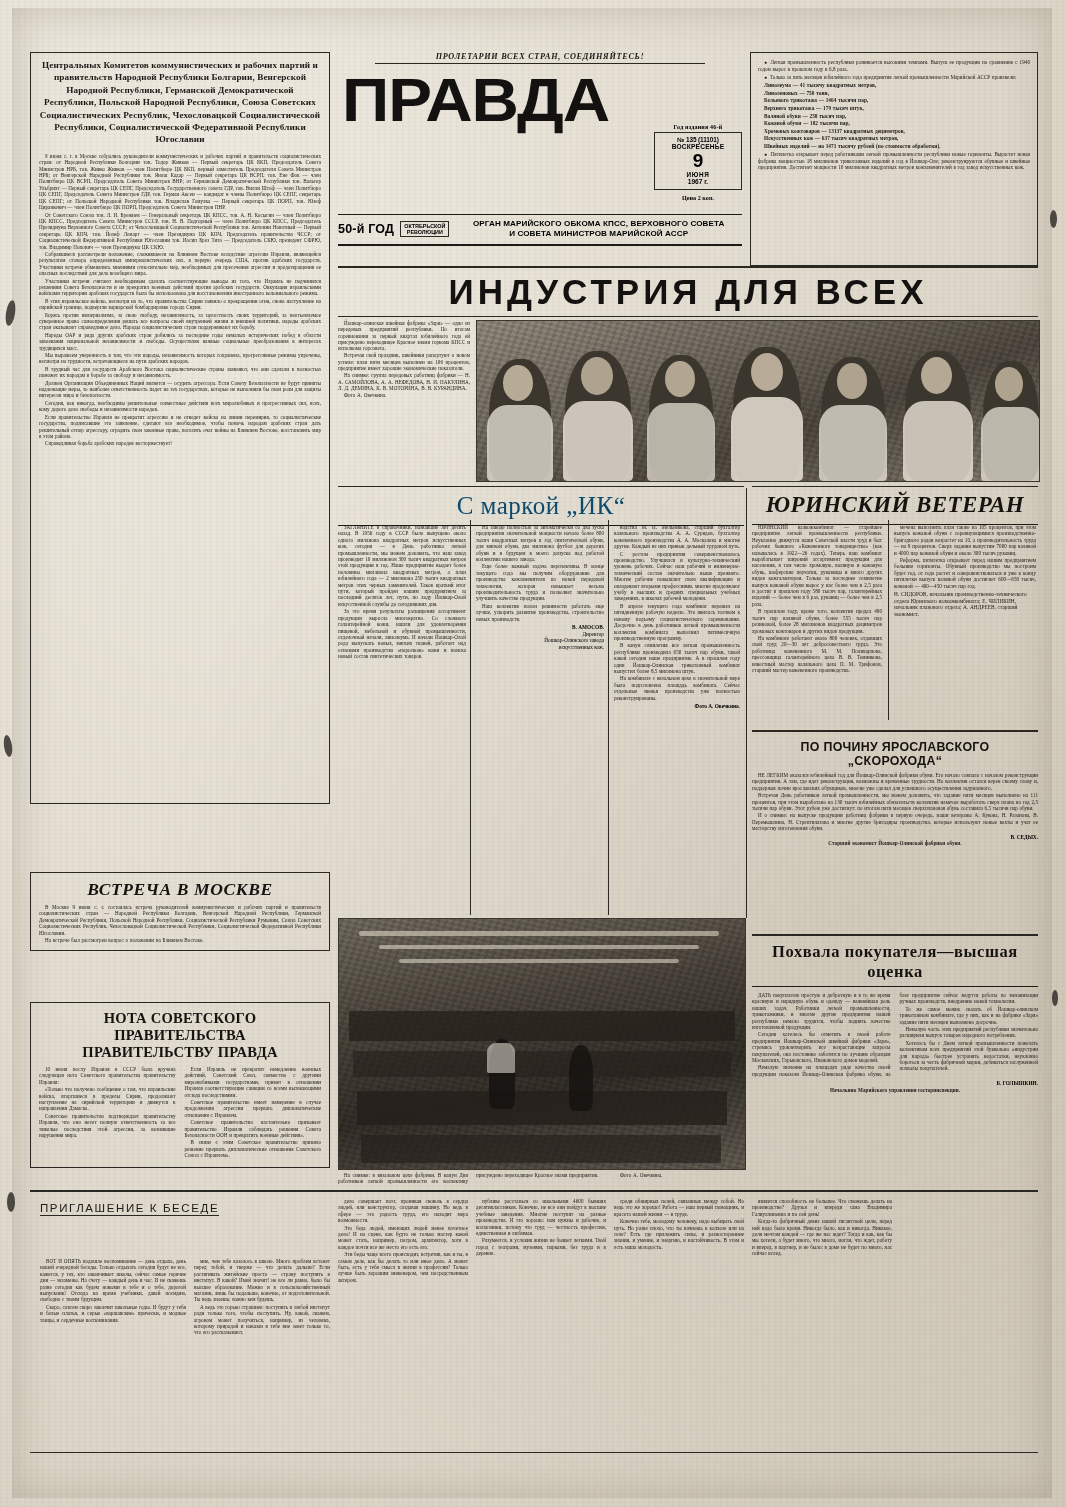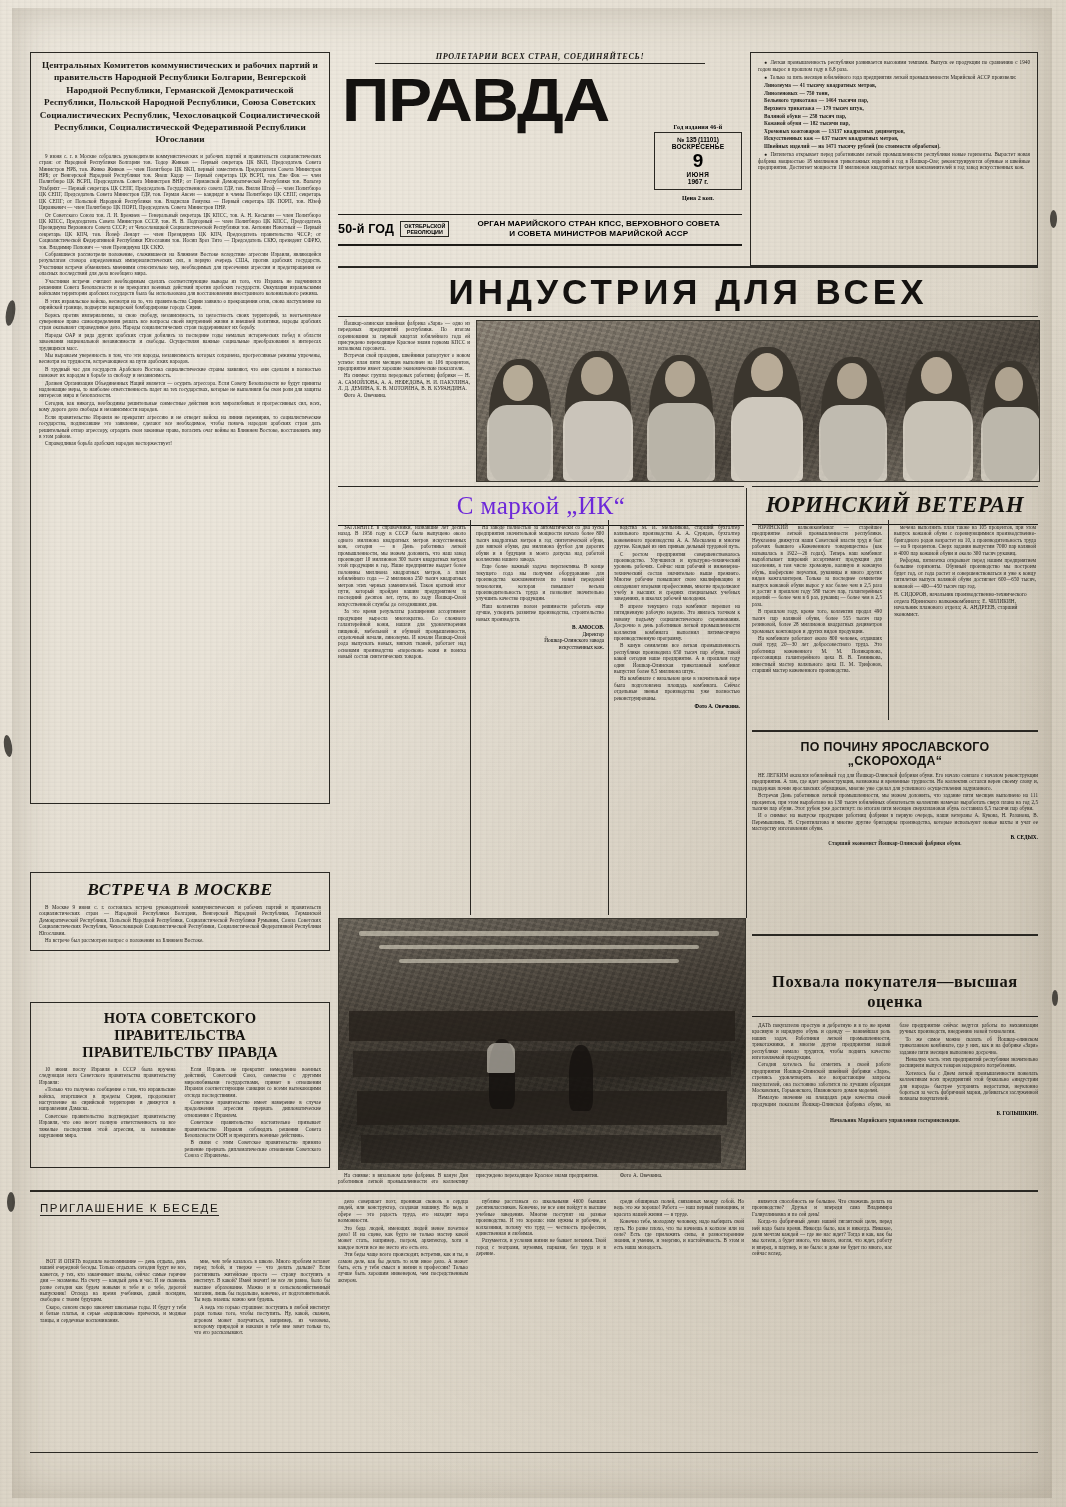--- a/index.html
+++ b/index.html
@@ -150,21 +150,21 @@
 
   
   .col{position:absolute;box-sizing:border-box;}
   .sig{text-align:right;font-weight:bold;font-size:5.3px;line-height:6.6px;margin-top:2px;}
   .sig .role{font-weight:normal;font-style:normal;}
   .capt{font-size:5.1px;line-height:6.3px;text-align:justify;}
 
   
   .h-ik{
     font-family:"Liberation Serif",serif;font-size:25px;font-weight:normal;
-    letter-spacing:.5px;text-align:center;color:#6d28d9;
+    letter-spacing:.5px;text-align:center;color:#0c4a6e;
   }
   .h-vet{
     font-family:"Liberation Serif",serif;font-style:italic;font-weight:bold;
     font-size:23px;letter-spacing:.4px;text-align:center;color:#161410;
   }
   .h-skor{
     font-family:"Liberation Sans",sans-serif;font-weight:bold;font-size:12.4px;
     text-align:center;letter-spacing:.3px;color:#161410;
   }
   .h-pohv{
@@ -216,21 +216,21 @@
   </div>
   <div class="price">Цена 2 коп.</div>
 </div>
 
 <div id="mast-foot">
   <div class="rule" style="margin-bottom:4px;"></div>
   <div class="mf-row">
     <div class="god50">50-й ГОД</div>
     <div class="oktbox">ОКТЯБРЬСКОЙ<br>РЕВОЛЮЦИИ</div>
     <div class="organ">
-      <span>ОРГАН МАРИЙСКОГО СТРАН КПСС, ВЕРХОВНОГО СОВЕТА</span><br><span>И СОВЕТА МИНИСТРОВ МАРИЙСКОЙ АССР</span>
+      <span>ОРГАН МАРИЙСКОГО ОБКОМА КПСС, ВЕРХОВНОГО СОВЕТА</span><br><span>И СОВЕТА МИНИСТРОВ МАРИЙСКОЙ АССР</span>
     </div>
   </div>
   <div class="rule thick" style="margin-top:5px;"></div>
 </div>
 
 <div id="hdr-left">
   <div class="sub-statement blurry">Центральных Комитетов коммунистических и рабочих партий и правительств Народной Республики Болгарии, Венгерской Народной Республики, Германской Демократической Республики, Польской Народной Республики, Союза Советских Социалистических Республик, Чехословацкой Социалистической Республики, Социалистической Федеративной Республики Югославии</div>
   <div class="txt blurry stmt-body" id="stmt-body">
       <p>9 июня с. г. в Москве собрались руководители коммунистических и рабочих партий и правительств социалистических стран: от Народной Республики Болгарии тов. Тодор Живков — Первый секретарь ЦК БКП, Председатель Совета Министров НРБ, тов. Живко Живков — член Политбюро ЦК БКП, первый заместитель Председателя Совета Министров НРБ; от Венгерской Народной Республики тов. Янош Кадар — Первый секретарь ЦК ВСРП, тов. Ене Фок — член Политбюро ЦК ВСРП, Председатель Совета Министров ВНР; от Германской Демократической Республики тов. Вальтер Ульбрихт — Первый секретарь ЦК СЕПГ, Председатель Государственного совета ГДР, тов. Вилли Штоф — член Политбюро ЦК СЕПГ, Председатель Совета Министров ГДР, тов. Герман Аксен — кандидат в члены Политбюро ЦК СЕПГ, секретарь ЦК СЕПГ; от Польской Народной Республики тов. Владислав Гомулка — Первый секретарь ЦК ПОРП, тов. Юзеф Циранкевич — член Политбюро ЦК ПОРП, Председатель Совета Министров ПНР.</p>
       <p>От Советского Союза тов. Л. И. Брежнев — Генеральный секретарь ЦК КПСС, тов. А. Н. Косыгин — член Политбюро ЦК КПСС, Председатель Совета Министров СССР, тов. Н. В. Подгорный — член Политбюро ЦК КПСС, Председатель Президиума Верховного Совета СССР; от Чехословацкой Социалистической Республики тов. Антонин Новотный — Первый секретарь ЦК КПЧ, тов. Йозеф Ленарт — член Президиума ЦК КПЧ, Председатель правительства ЧССР; от Социалистической Федеративной Республики Югославии тов. Иосип Броз Тито — Председатель СКЮ, президент СФРЮ, тов. Владимир Попович — член Президиума ЦК СКЮ.</p>
@@ -392,21 +392,21 @@
       <p>Встречая День работников легкой промышленности, мы можем доложить, что задание пяти месяцев выполнено на 111 процентов, при этом выработано на 130 тысяч юбилейных обязательств коллектив намечал выработать сверх плана на год 2,5 тысячи пар обуви. Этот рубеж уже достигнут: по итогам пяти месяцев сверхплановая обувь составила 6,5 тысячи пар обуви.</p>
       <p>И о снимке: на выпуске продукции работниц фабрики в первую очередь, наши ветераны А. Кукова, Н. Разанова, В. Перемышлина, Н. Стрептилатова и многие другие бригадиры производства, которые используют новые вахты и учат ее мастерству изготовления обуви.</p>
     </div>
   <div class="sig">
     <span>В. СЕДЫХ.</span>
   </div>
   <div class="txt blurry" style="text-align:center;font-weight:bold;">Старший экономист Йошкар-Олинской фабрики обуви.</div>
 </div>
 
 <div class="hr-line" style="left:752px;top:934px;width:286px;height:2px;"></div>
-<div class="col" style="left:752px;top:972px;width:286px;">
+<div class="col" style="left:752px;top:942px;width:286px;">
   <div class="h-pohv">Похвала покупателя—высшая оценка</div>
   <div class="rule" style="margin:4px 0 5px;"></div>
   <div class="txt blurry" id="pohv" style="column-count:2;column-gap:9px;">
       <p>ДАТЬ покупателю простую и добротную и в то же время красивую и нарядную обувь и одежду — важнейшая роль наших задач. Работники легкой промышленности, трикотажники, и многие другие предприятия нашей республики немало трудятся, чтобы поднять качество изготовляемой продукции.</p>
       <p>Сегодня хотелось бы отметить в своей работе предприятия Йошкар-Олинской швейной фабрики «Заря», стремясь удовлетворить все возрастающие запросы покупателей, она постоянно заботится по лучшим образцам Московских, Горьковского, Ивановского домов моделей.</p>
       <p>Немалую значение на площадях ряде качества своей продукции показали Йошкар-Олинская фабрика обуви, на базе предприятие сейчас ведутся работы по механизации ручных производств, внедрению новой технологии.</p>
       <p>То же самое можно сказать об Йошкар-олинском трикотажном комбинате, где у них, как и на фабрике «Заря» задание пяти месяцев выполнено досрочно.</p>
       <p>Немалую часть этих предприятий республики значительно расширили выпуск товаров народного потребления.</p>
       <p>Хотелось бы с Днем легкой промышленности пожелать коллективам всех предприятий этой буквально «индустрии для народа» быстрее устранять недостатки, неуклонно бороться за честь фабричной марки, добиваться заслуженной похвалы покупателей.</p>
     </div>

